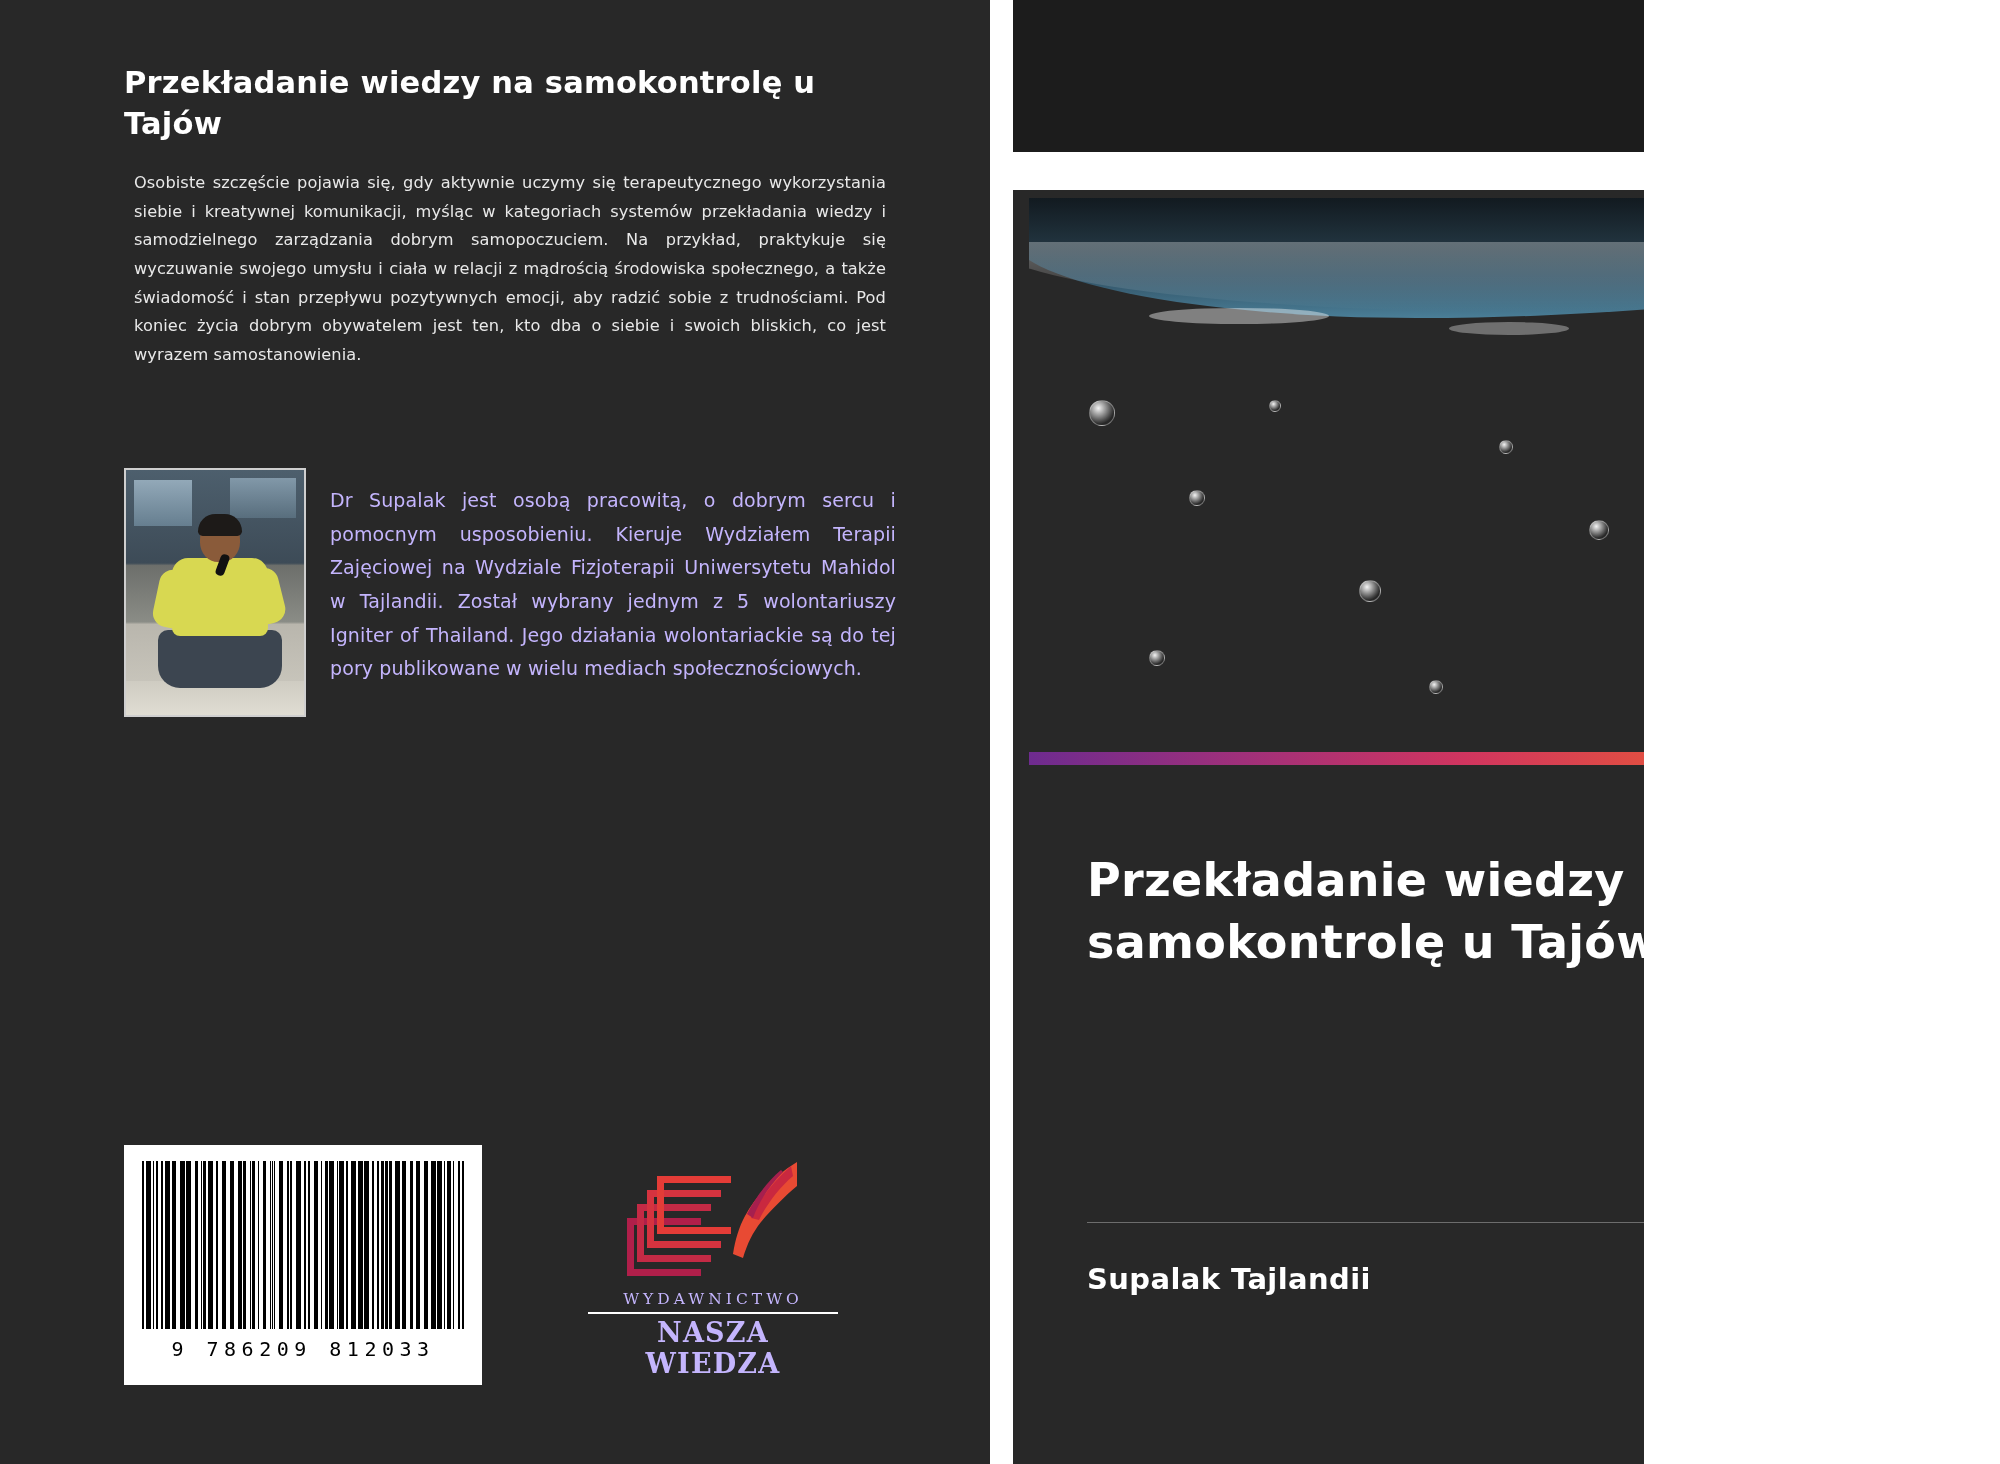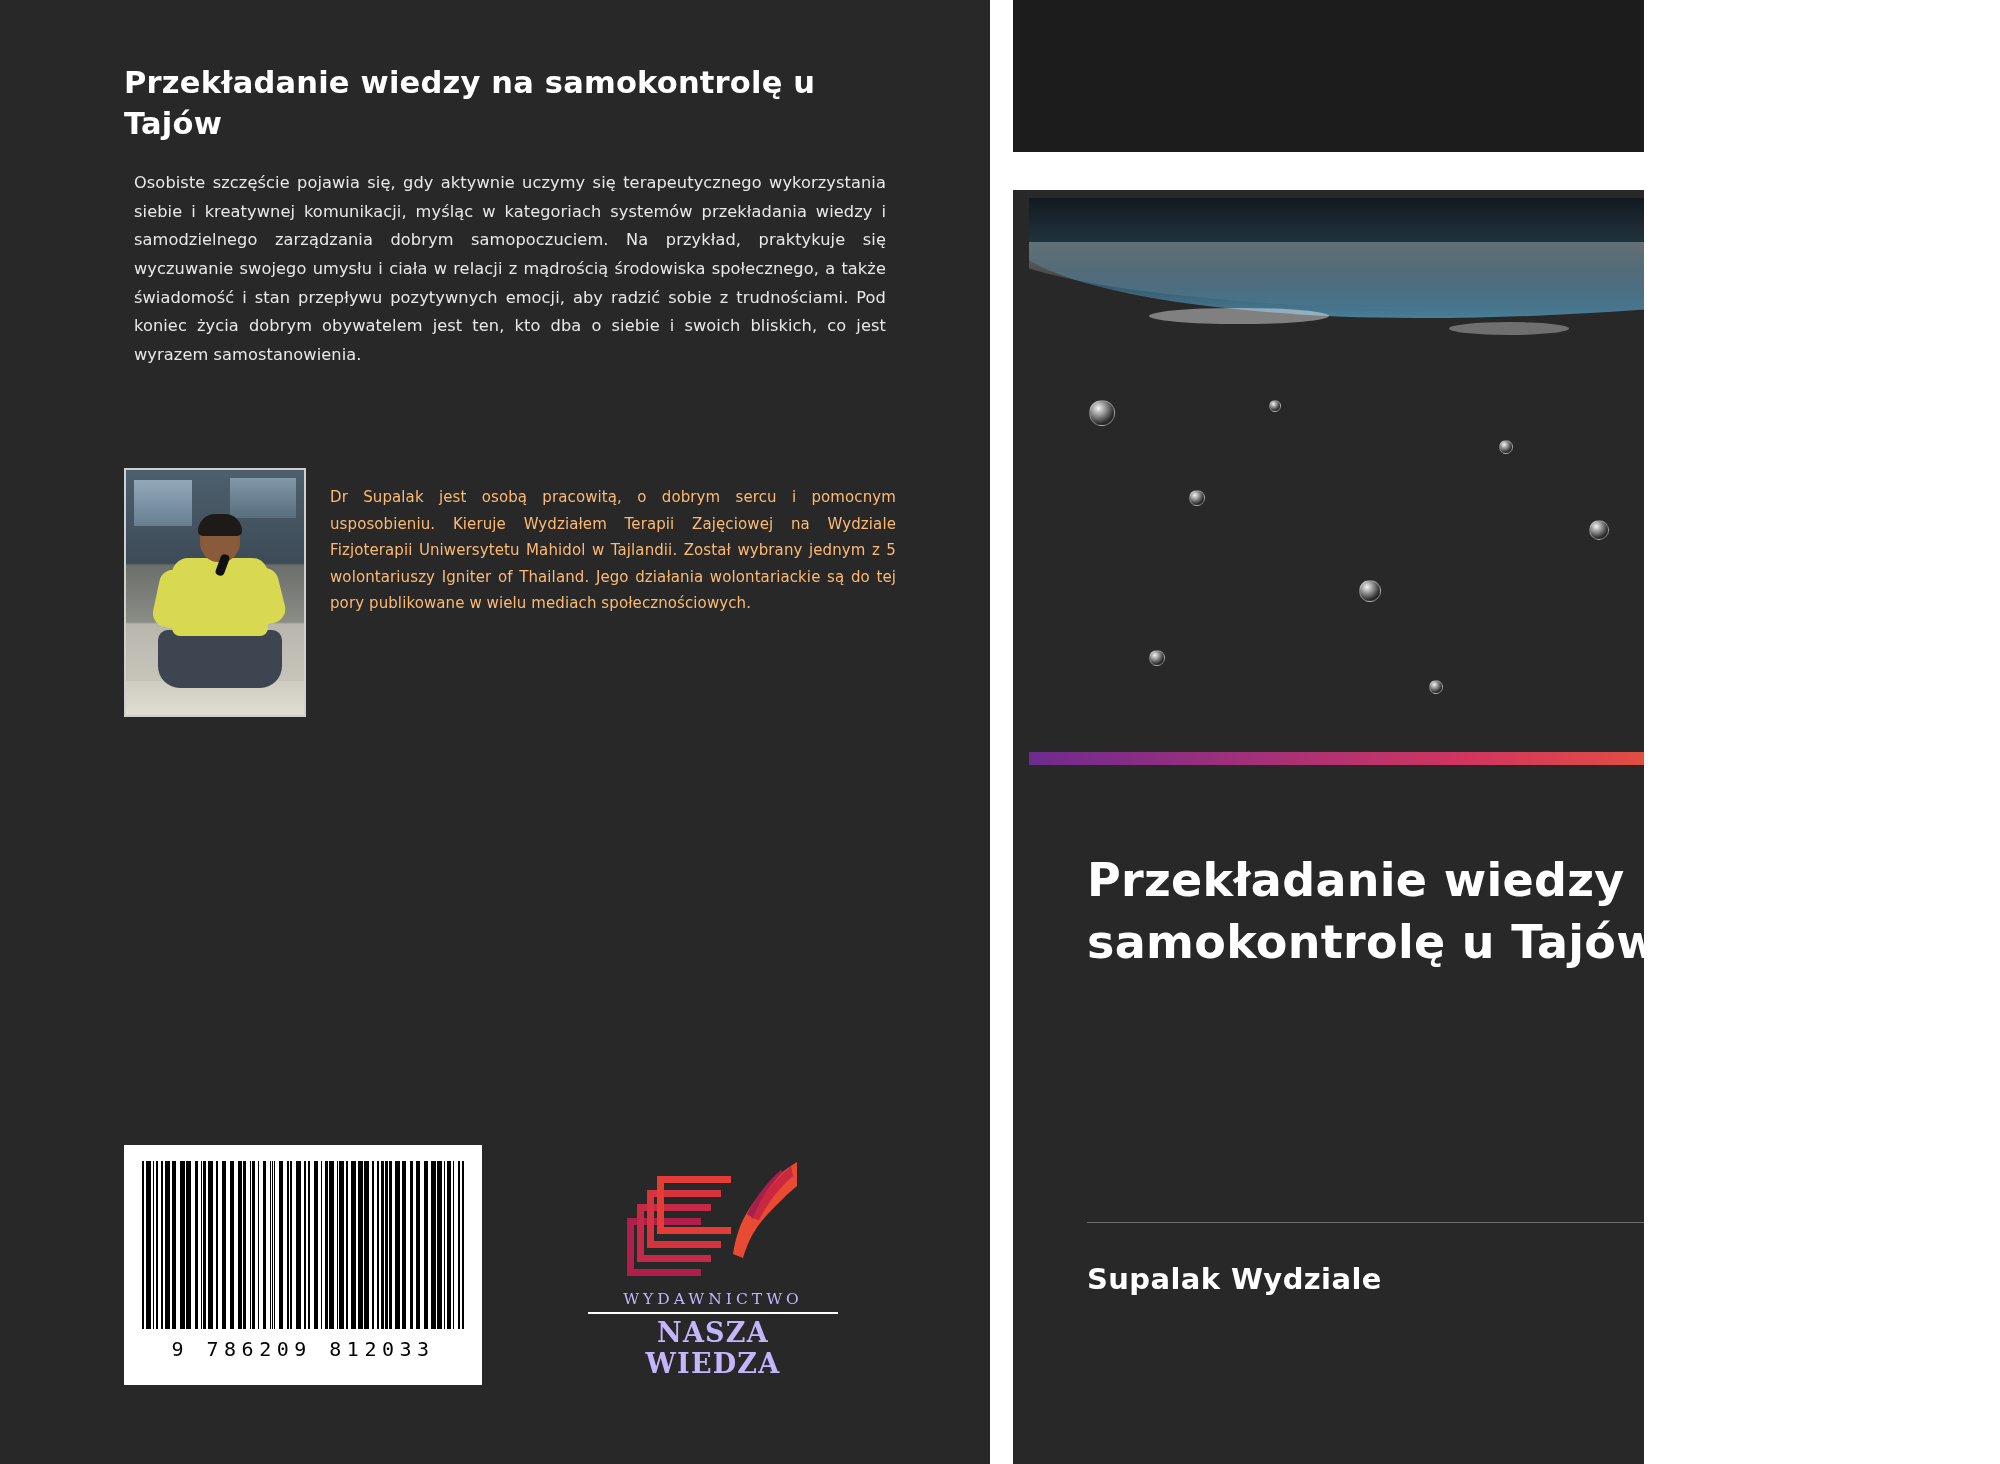--- a/index.html
+++ b/index.html
@@ -109,22 +109,22 @@
   .ph-legs {
     position: absolute; left: 32px; top: 160px; width: 124px; height: 58px;
     border-radius: 10px 10px 22px 22px;
     background: #3c4550;
   }
   .ph-floor {
     position: absolute; left: 0; bottom: 0; width: 100%; height: 34px;
     background: linear-gradient(180deg,#cfccc2,#e0ddd3);
   }
   .bio-text {
-    color: #fdba74;
-    font-size: 15px;
+    color: #c4b5fd;
+    font-size: 19px;
     line-height: 1.77;
     text-align: justify;
     letter-spacing: 0.1px;
     padding-top: 16px;
   }
 
   
   .barcode-box {
     position: absolute;
     left: 124px; top: 1145px;
@@ -471,21 +471,21 @@
       <span class="bub" style="left:120px;top:460px;width:16px;height:16px"></span>
       <span class="bub" style="left:400px;top:490px;width:14px;height:14px"></span>
       <span class="bub" style="left:720px;top:500px;width:18px;height:18px"></span>
       <span class="bub" style="left:920px;top:450px;width:14px;height:14px"></span>
     </div>
 
     <div class="accent-bar"></div>
 
     <h1 class="front-title">Przekładanie wiedzy na samokontrolę u Tajów</h1>
     <div class="front-rule"></div>
-    <div class="front-author">Supalak Wydziale</div>
+    <div class="front-author">Supalak Tajlandii</div>
 
     <div class="pub-logo-front">
       <div class="logo-mark">
         <span class="sheet s1"></span>
         <span class="sheet s2"></span>
         <span class="sheet s3"></span>
         <span class="sheet s4"></span>
         <svg class="feather" viewBox="0 0 86 104">
           <path d="M84 2 C64 14 44 34 32 56 C26 67 22 80 20 94 L30 98 C34 84 40 72 48 62 C58 50 72 36 84 26 Z" fill="#e84a33"></path>
           <path d="M78 6 C60 22 46 40 38 58 L46 60 C54 44 66 28 80 16 Z" fill="#c9283f"></path>

